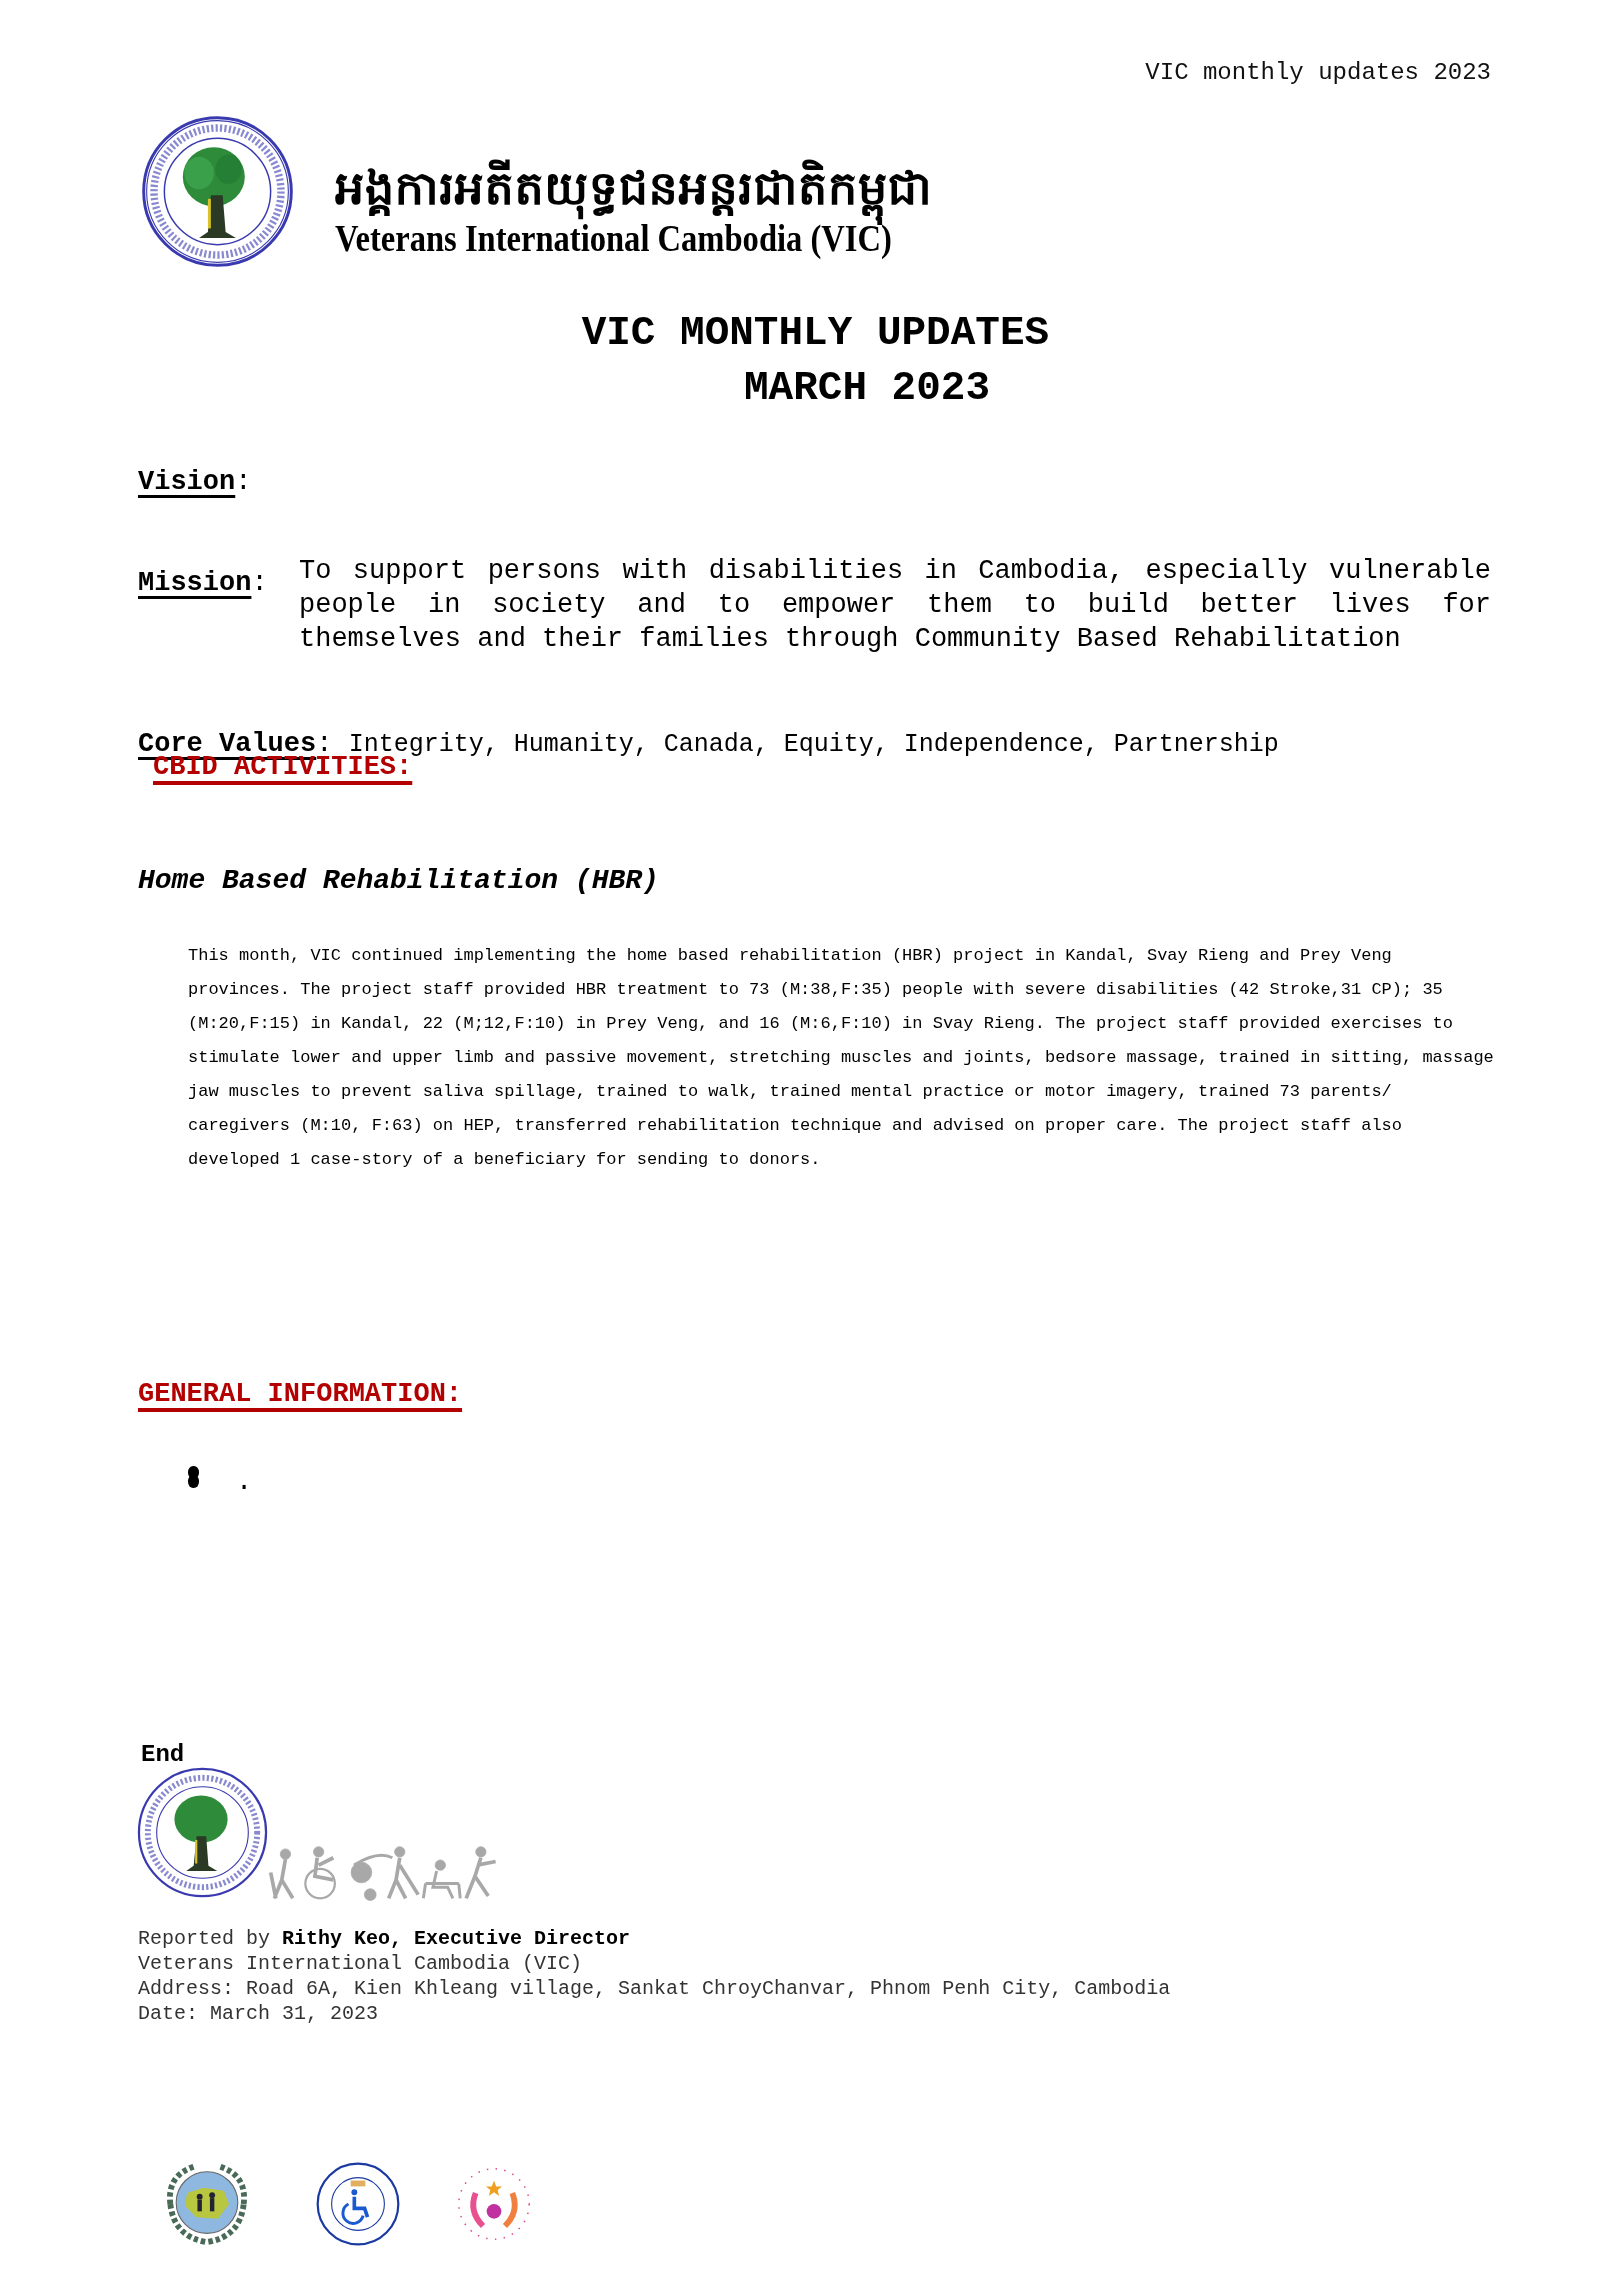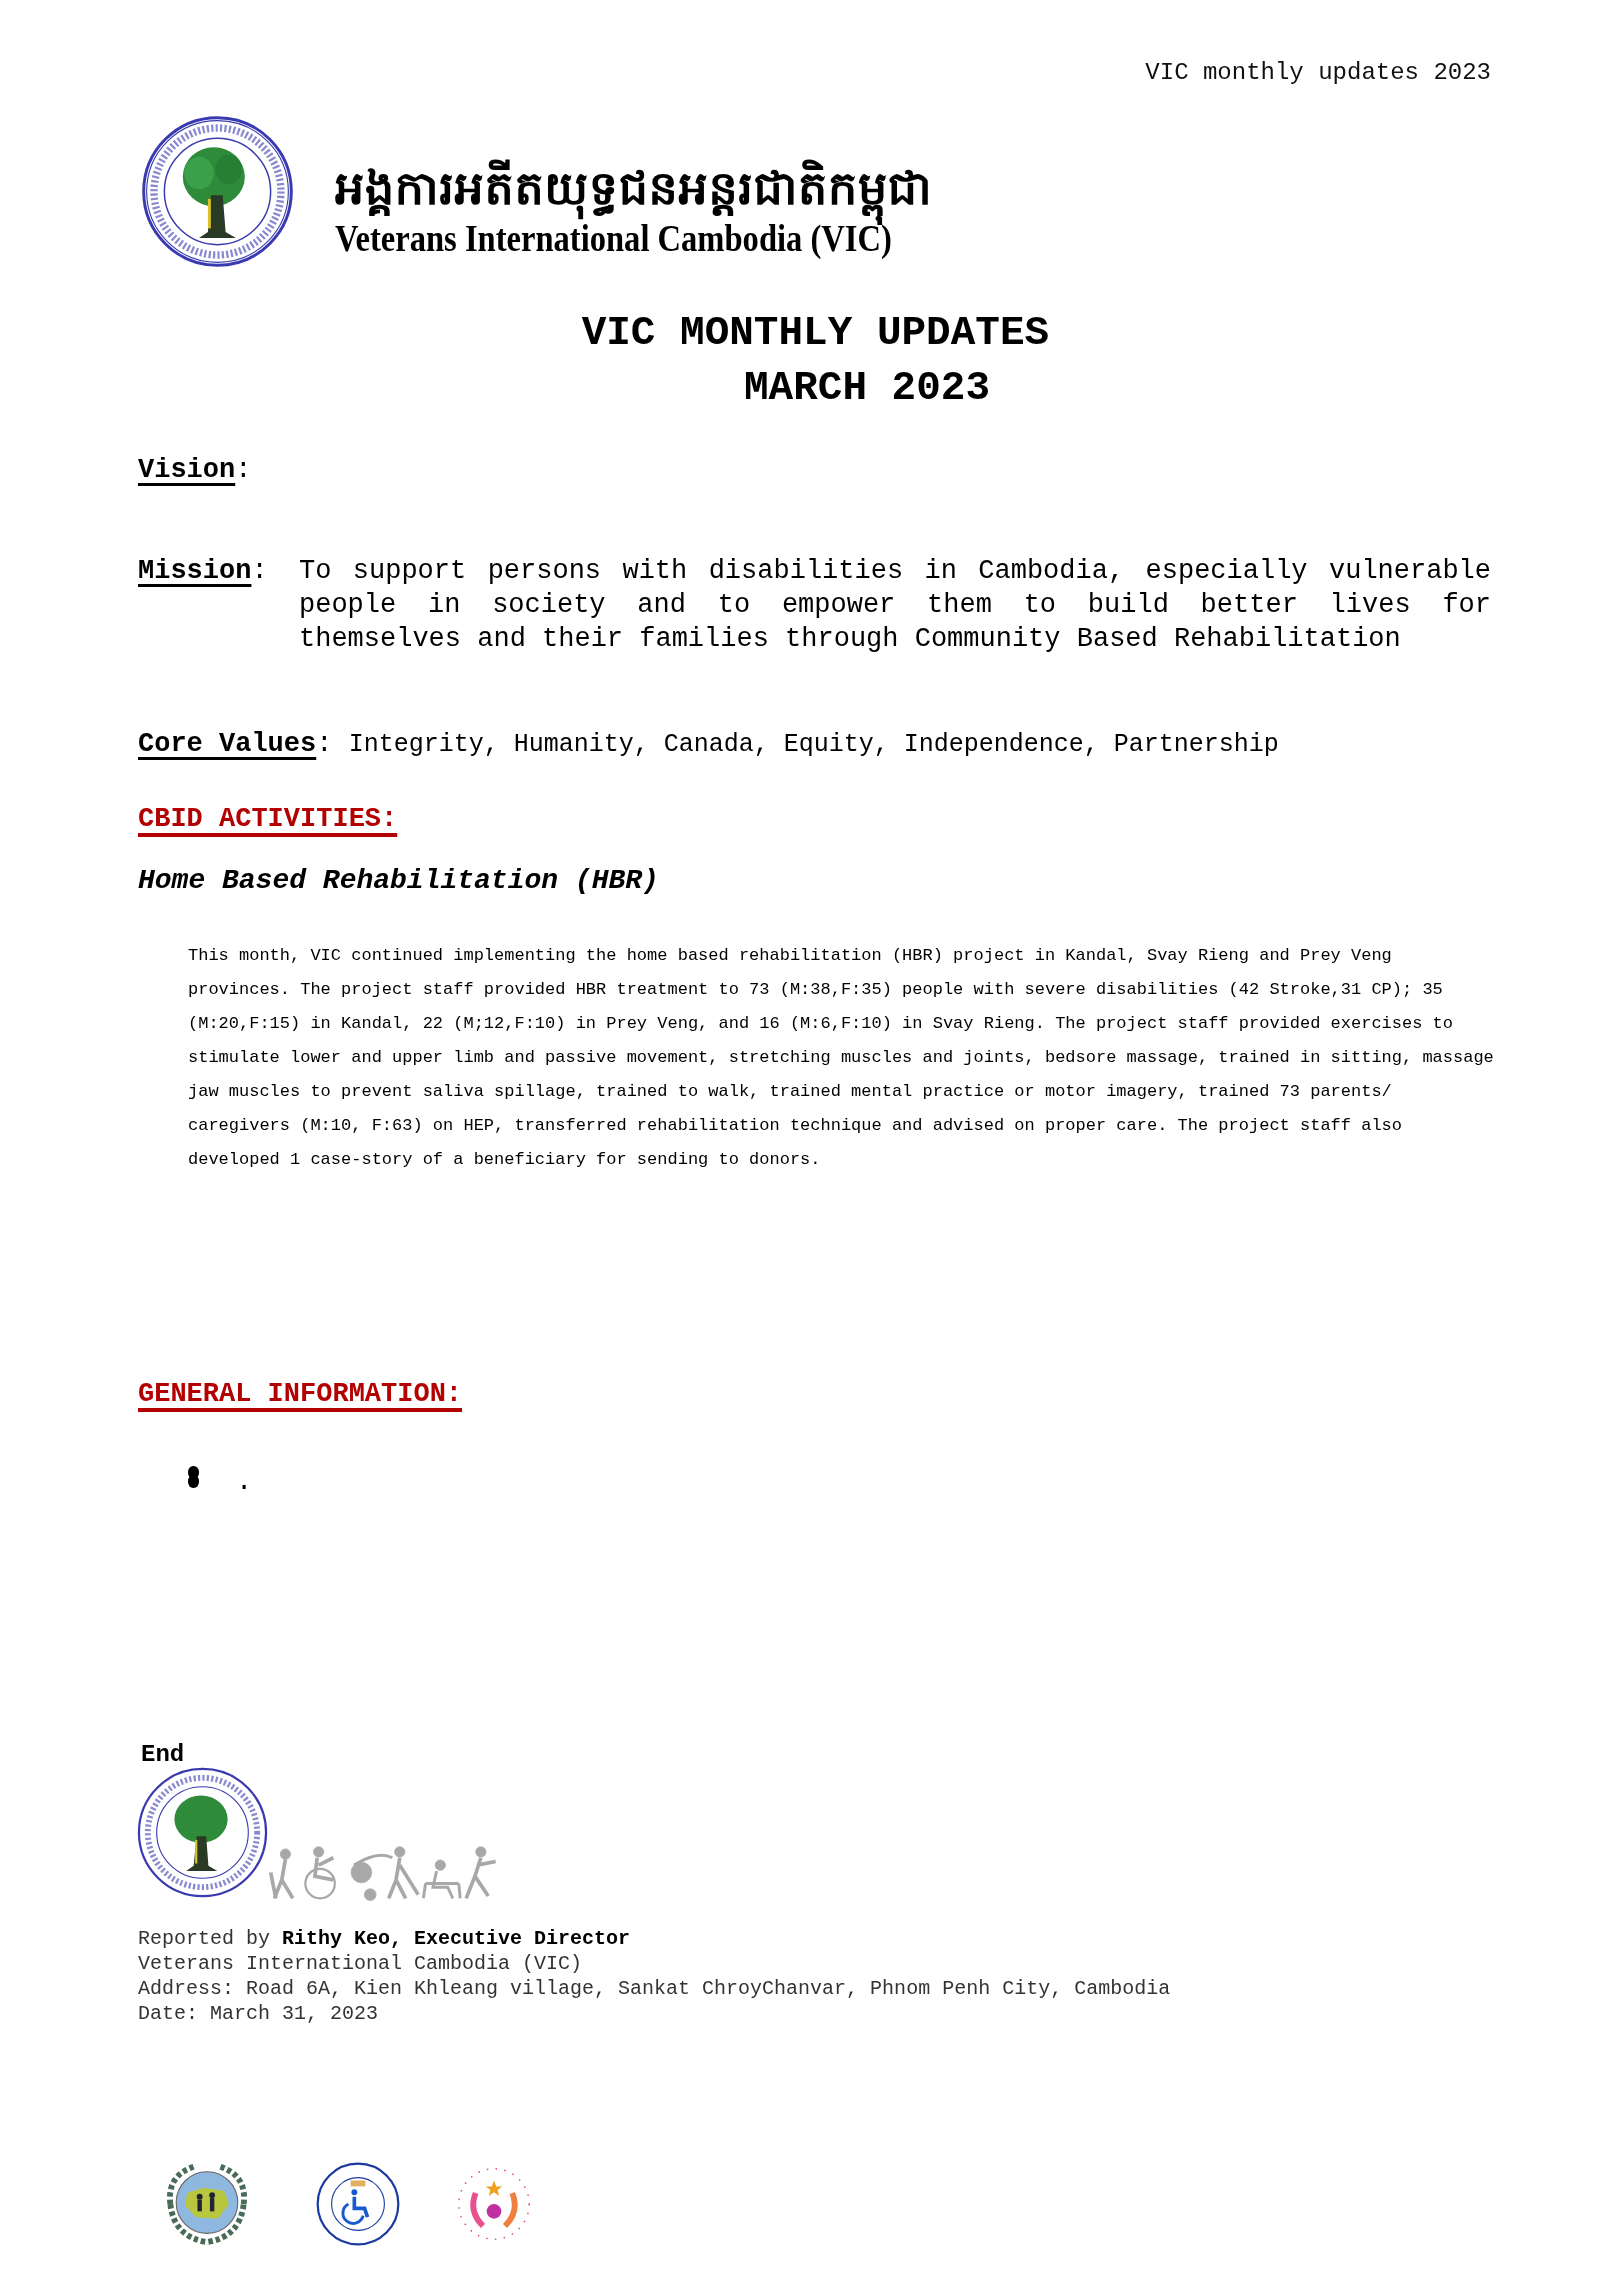--- a/index.html
+++ b/index.html
@@ -8,21 +8,21 @@
   .abs { position:absolute; }
   .running-header { top:59px; right:125px; font-size:24px; color:#111; }
   .logo-top { left:140px; top:114px; width:155px; height:155px; }
   .org-khmer { left:335px; top:159px; font-size:46px; font-weight:bold; font-family:"DejaVu Sans", sans-serif; letter-spacing:0.7px; }
   .org-en { left:335px; top:217px; font-family:"Liberation Serif", serif; font-weight:bold; font-size:37px; transform:scaleX(0.88); transform-origin:left top; }
   .title { left:0; width:1616px; text-align:center; font-weight:bold; font-size:41px; }
   .title1 { top:310px; padding-left:7.4px; }
   .title2 { top:365px; padding-left:59px; }
   .row { left:138px; right:125px; font-size:27px; line-height:34px; }
   .label { font-weight:bold; text-decoration:underline; text-decoration-thickness:2.9px; text-underline-offset:5.9px; }
-  .label-col { position:absolute; left:0; top:0;text-align:right; }
+  .label-col { position:absolute; left:0; top:12px;text-align:right; }
   .text-col { position:absolute; left:161px; right:0; top:0; }
   .justify { text-align:justify; text-align-last:left; }
   .section-head { left:138px; font-size:27px; font-weight:bold; color:#b30000;
                   text-decoration:underline; text-decoration-thickness:4.4px; text-underline-offset:7.4px; }
   .subhead { left:138px; top:865px; font-size:28px; font-weight:bold; font-style:italic; }
   .para { left:188px; width:1312px; top:939px; font-size:17px; line-height:34px; }
   .bullets { left:181px; width:1327px; font-size:27px; line-height:34px; }
   .bullet { position:relative; padding-left:55px; margin-bottom:8.8px; }
   .bullet .dot { position:absolute; left:7.4px; top:10.3px; width:10.3px; height:12.5px; border-radius:50%; background:#000; }
   .end { left:141px; top:1741px; font-weight:bold; font-size:24px; }
@@ -63,21 +63,21 @@
 <div class="abs row" style="top:554px;height:140px;">
   <div class="label-col"><span class="label">Mission</span><span>:</span></div>
   <div class="text-col justify">To support persons with disabilities in Cambodia, especially vulnerable people in society and to empower them to build better lives for themselves and their families through Community Based Rehabilitation</div>
 </div>
 
 <div class="abs row" style="top:727px;">
   <span class="label">Core Values</span><span>:</span>
   <span style="font-size:25px;">Integrity, Humanity, Canada, Equity, Independence, Partnership</span>
 </div>
 
-<div class="abs section-head" style="top:804px;">CBID ACTIVITIES:</div>
+<div class="abs section-head" style="top:752px;margin-left:15px;">CBID ACTIVITIES:</div>
 <div class="abs subhead">Home Based Rehabilitation (HBR)</div>
 <div class="abs para">This month, VIC continued implementing the home based rehabilitation (HBR) project in Kandal, Svay Rieng and Prey Veng provinces. The project staff provided HBR treatment to 73 (M:38,F:35) people with severe disabilities (42 Stroke,31 CP); 35 (M:20,F:15) in Kandal, 22 (M;12,F:10) in Prey Veng, and 16 (M:6,F:10) in Svay Rieng. The project staff provided exercises to stimulate lower and upper limb and passive movement, stretching muscles and joints, bedsore massage, trained in sitting, massage jaw muscles to prevent saliva spillage, trained to walk, trained mental practice or motor imagery, trained 73 parents/ caregivers (M:10, F:63) on HEP, transferred rehabilitation technique and advised on proper care. The project staff also developed 1 case-story of a beneficiary for sending to donors.</div>
 
 <div class="abs section-head" style="top:1379px;">GENERAL INFORMATION:</div>
 
 <div class="abs bullets" style="top:1456px;">
   <div class="bullet">
     <span class="dot"></span>
   </div>
   <div class="bullet">

